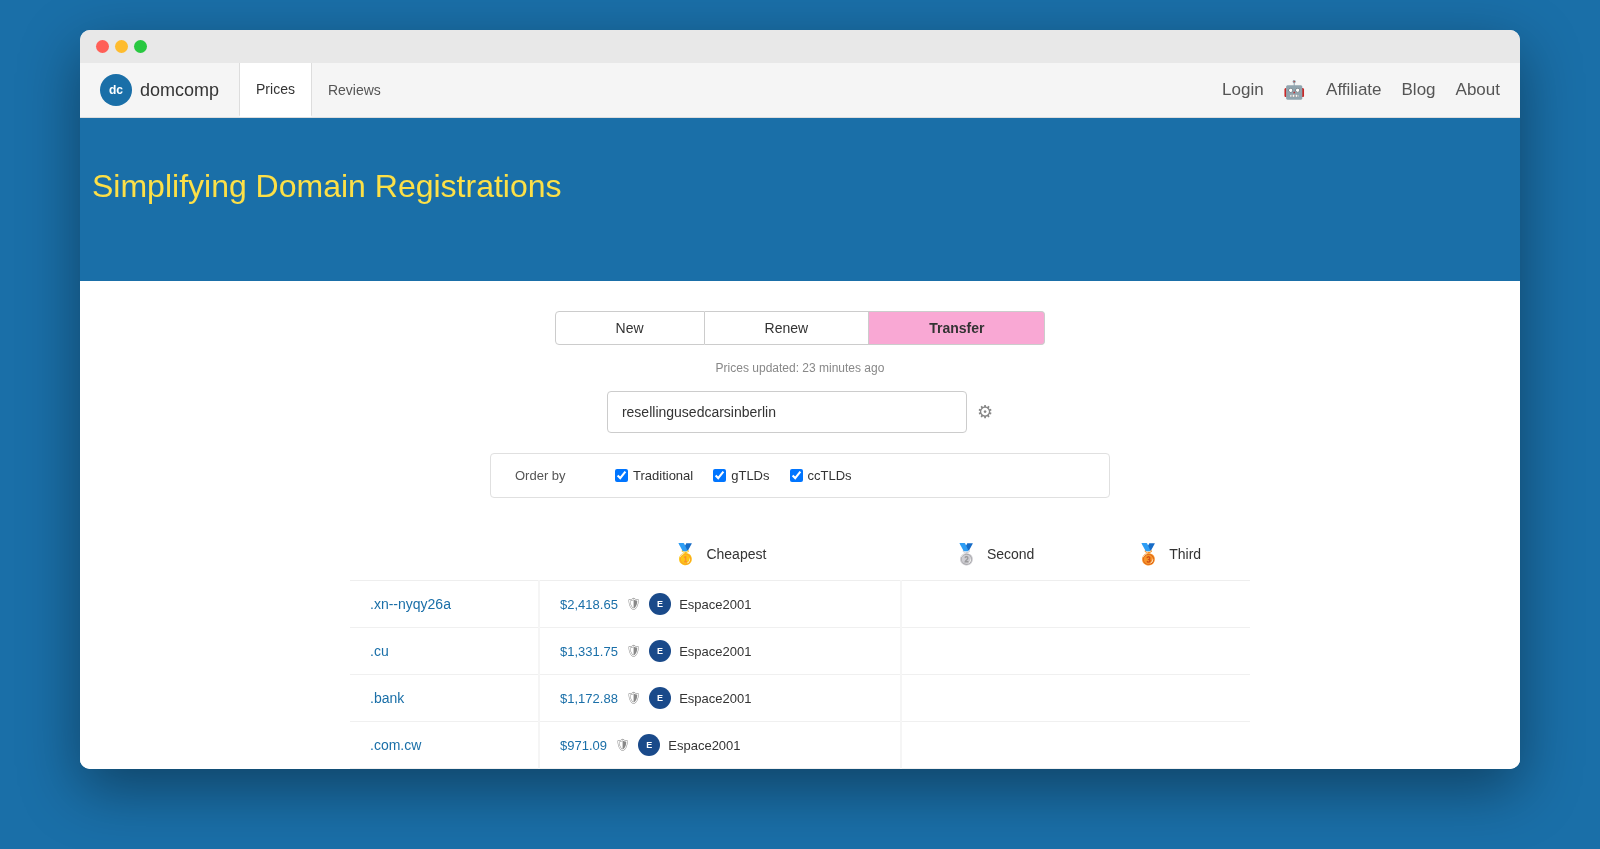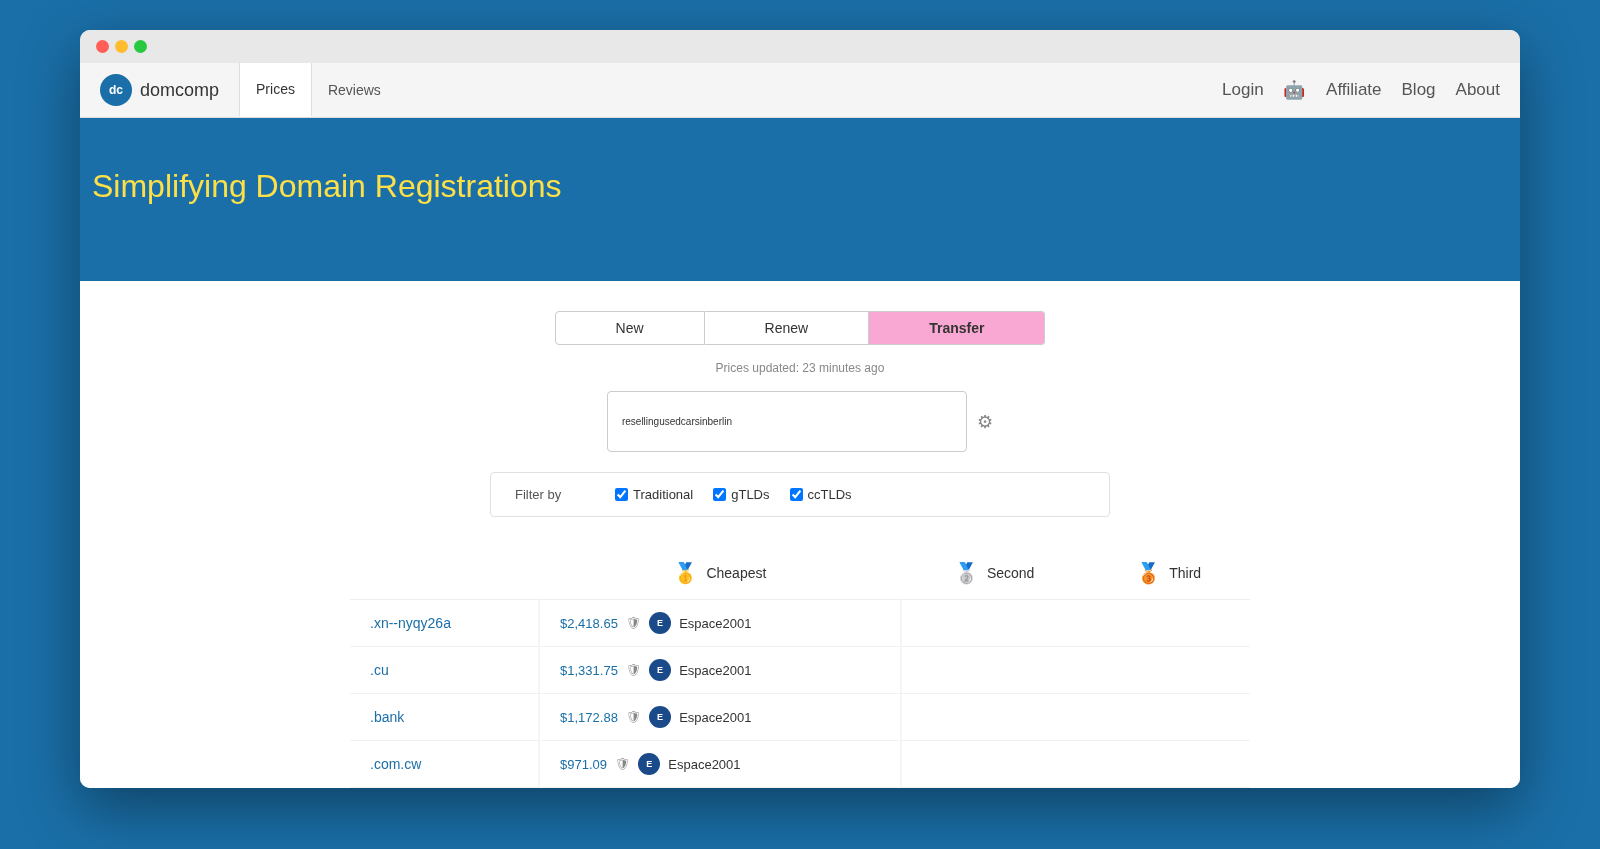--- a/index.html
+++ b/index.html
@@ -171,24 +171,24 @@
     
     .search-area {
       display: flex;
       justify-content: center;
       align-items: center;
       gap: 10px;
       margin-bottom: 20px;
     }
     .search-input {
       width: 360px;
-      padding: 24px 14px;
+      padding: 12px 14px;
       border: 1px solid #ccc;
       border-radius: 4px;
-      font-size: 10px;
+      font-size: 14px;
       color: #333;
       outline: none;
     }
     .gear-icon {
       font-size: 18px;
       color: #888;
       cursor: pointer;
     }
 
     
@@ -355,21 +355,21 @@
 
     <div class="prices-updated">Prices updated: 23 minutes ago</div>
 
     <div class="search-area">
       <input type="text" class="search-input" value="resellingusedcarsinberlin" style="">
       <span class="gear-icon">⚙</span>
     </div>
 
     <div class="filter-box">
       <div class="filter-row">
-        <span class="filter-label">Filter by</span>
+        <span class="filter-label">Order by</span>
         <div class="filter-options">
           <label class="filter-option">
             <input type="checkbox" checked="" style="">
             <span>Traditional</span>
           </label>
           <label class="filter-option">
             <input type="checkbox" checked="" style="">
             <span>gTLDs</span>
           </label>
           <label class="filter-option">

